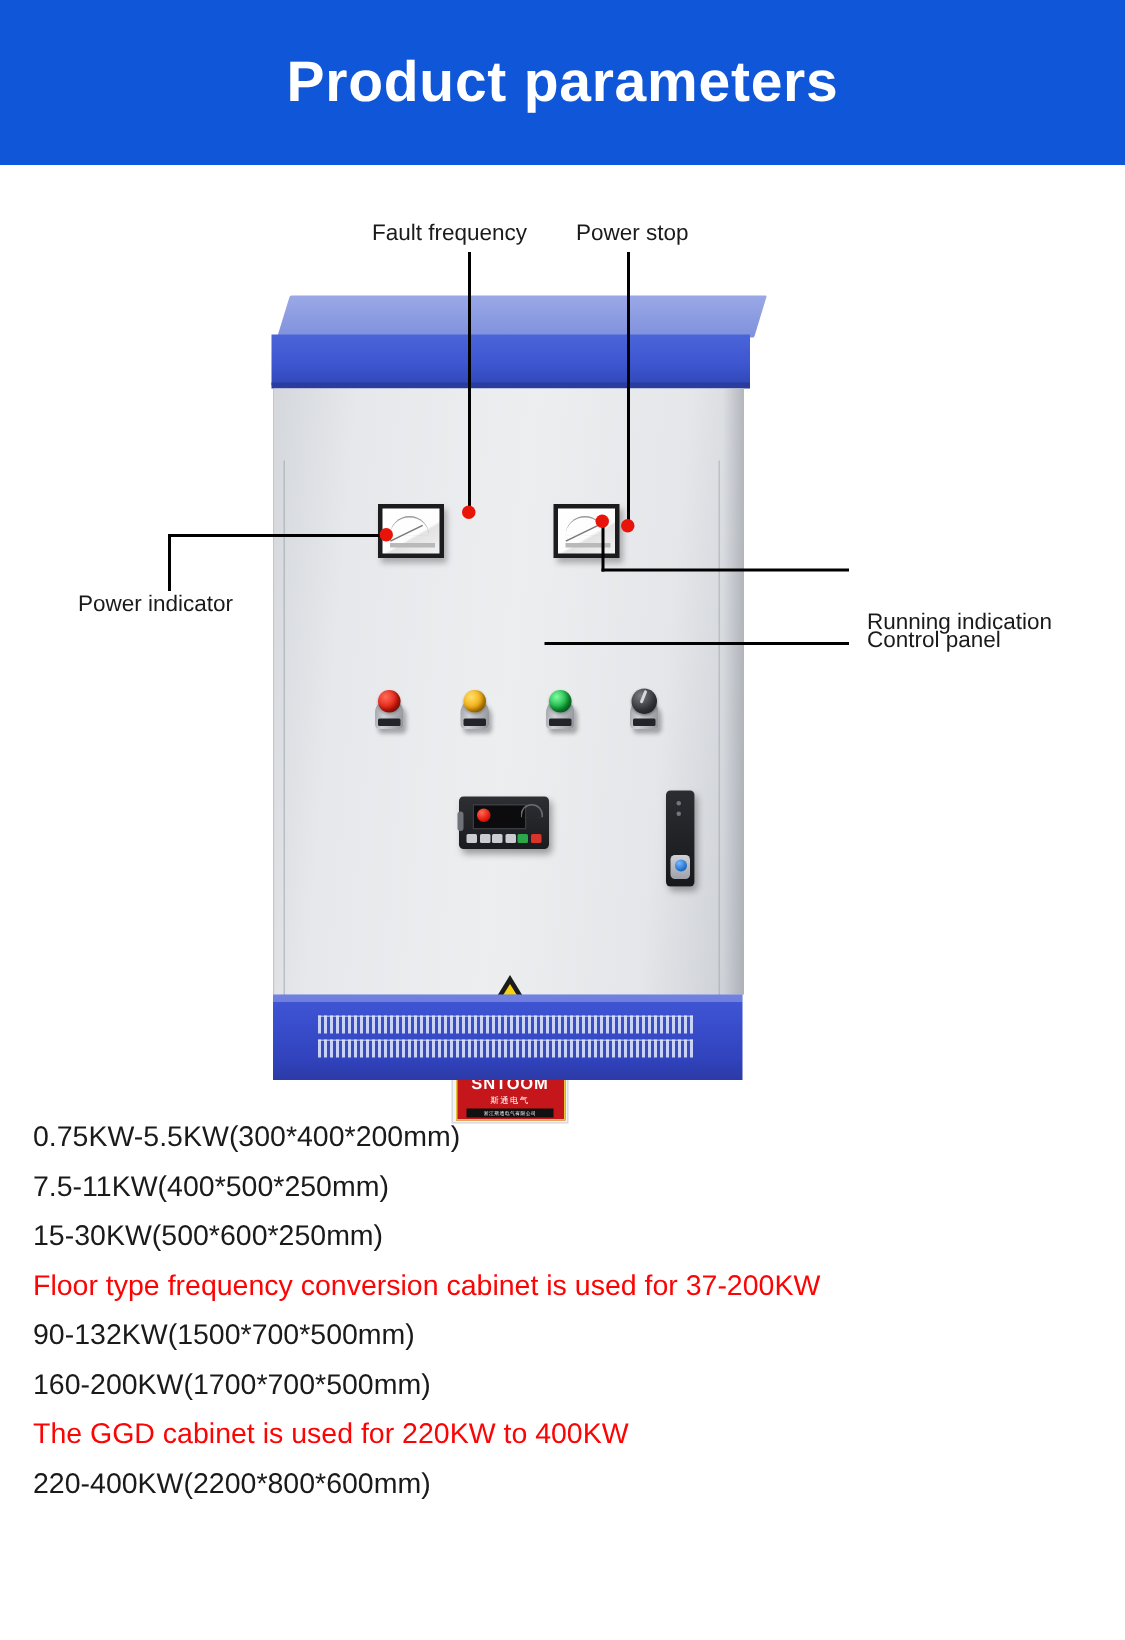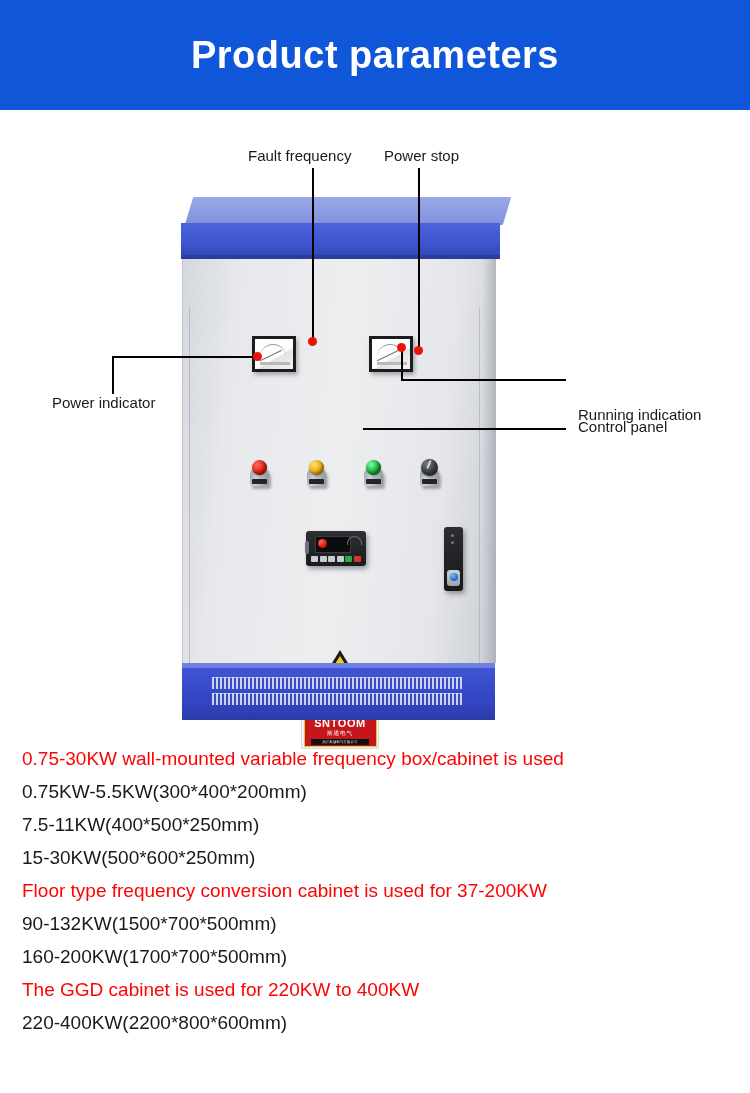--- a/index.html
+++ b/index.html
@@ -270,21 +270,20 @@
   <div class="ln ln-h" style="left:401px;top:269px;width:165px;"></div>
   <div class="ln ln-v" style="left:401px;top:237px;height:34px;"></div>
   <div class="dot" style="left:397px;top:233px;"></div>
   <div class="anno-label" style="left:578px;top:256px;margin-top:40px;">Running indication</div>
 
   <div class="ln ln-h" style="left:363px;top:318px;width:203px;"></div>
   <div class="anno-label" style="left:578px;top:308px;">Control panel</div>
 </div>
 
 <div class="specs">
-    <div class="spec-line head">0.75-30KW wall-mounted variable frequency box/cabinet is used</div>
     <div class="spec-line">0.75KW-5.5KW(300*400*200mm)</div>
     <div class="spec-line">7.5-11KW(400*500*250mm)</div>
     <div class="spec-line">15-30KW(500*600*250mm)</div>
     <div class="spec-line head">Floor type frequency conversion cabinet is used for 37-200KW</div>
     <div class="spec-line">90-132KW(1500*700*500mm)</div>
     <div class="spec-line">160-200KW(1700*700*500mm)</div>
     <div class="spec-line head">The GGD cabinet is used for 220KW to 400KW</div>
     <div class="spec-line">220-400KW(2200*800*600mm)</div>
   </div>
 

